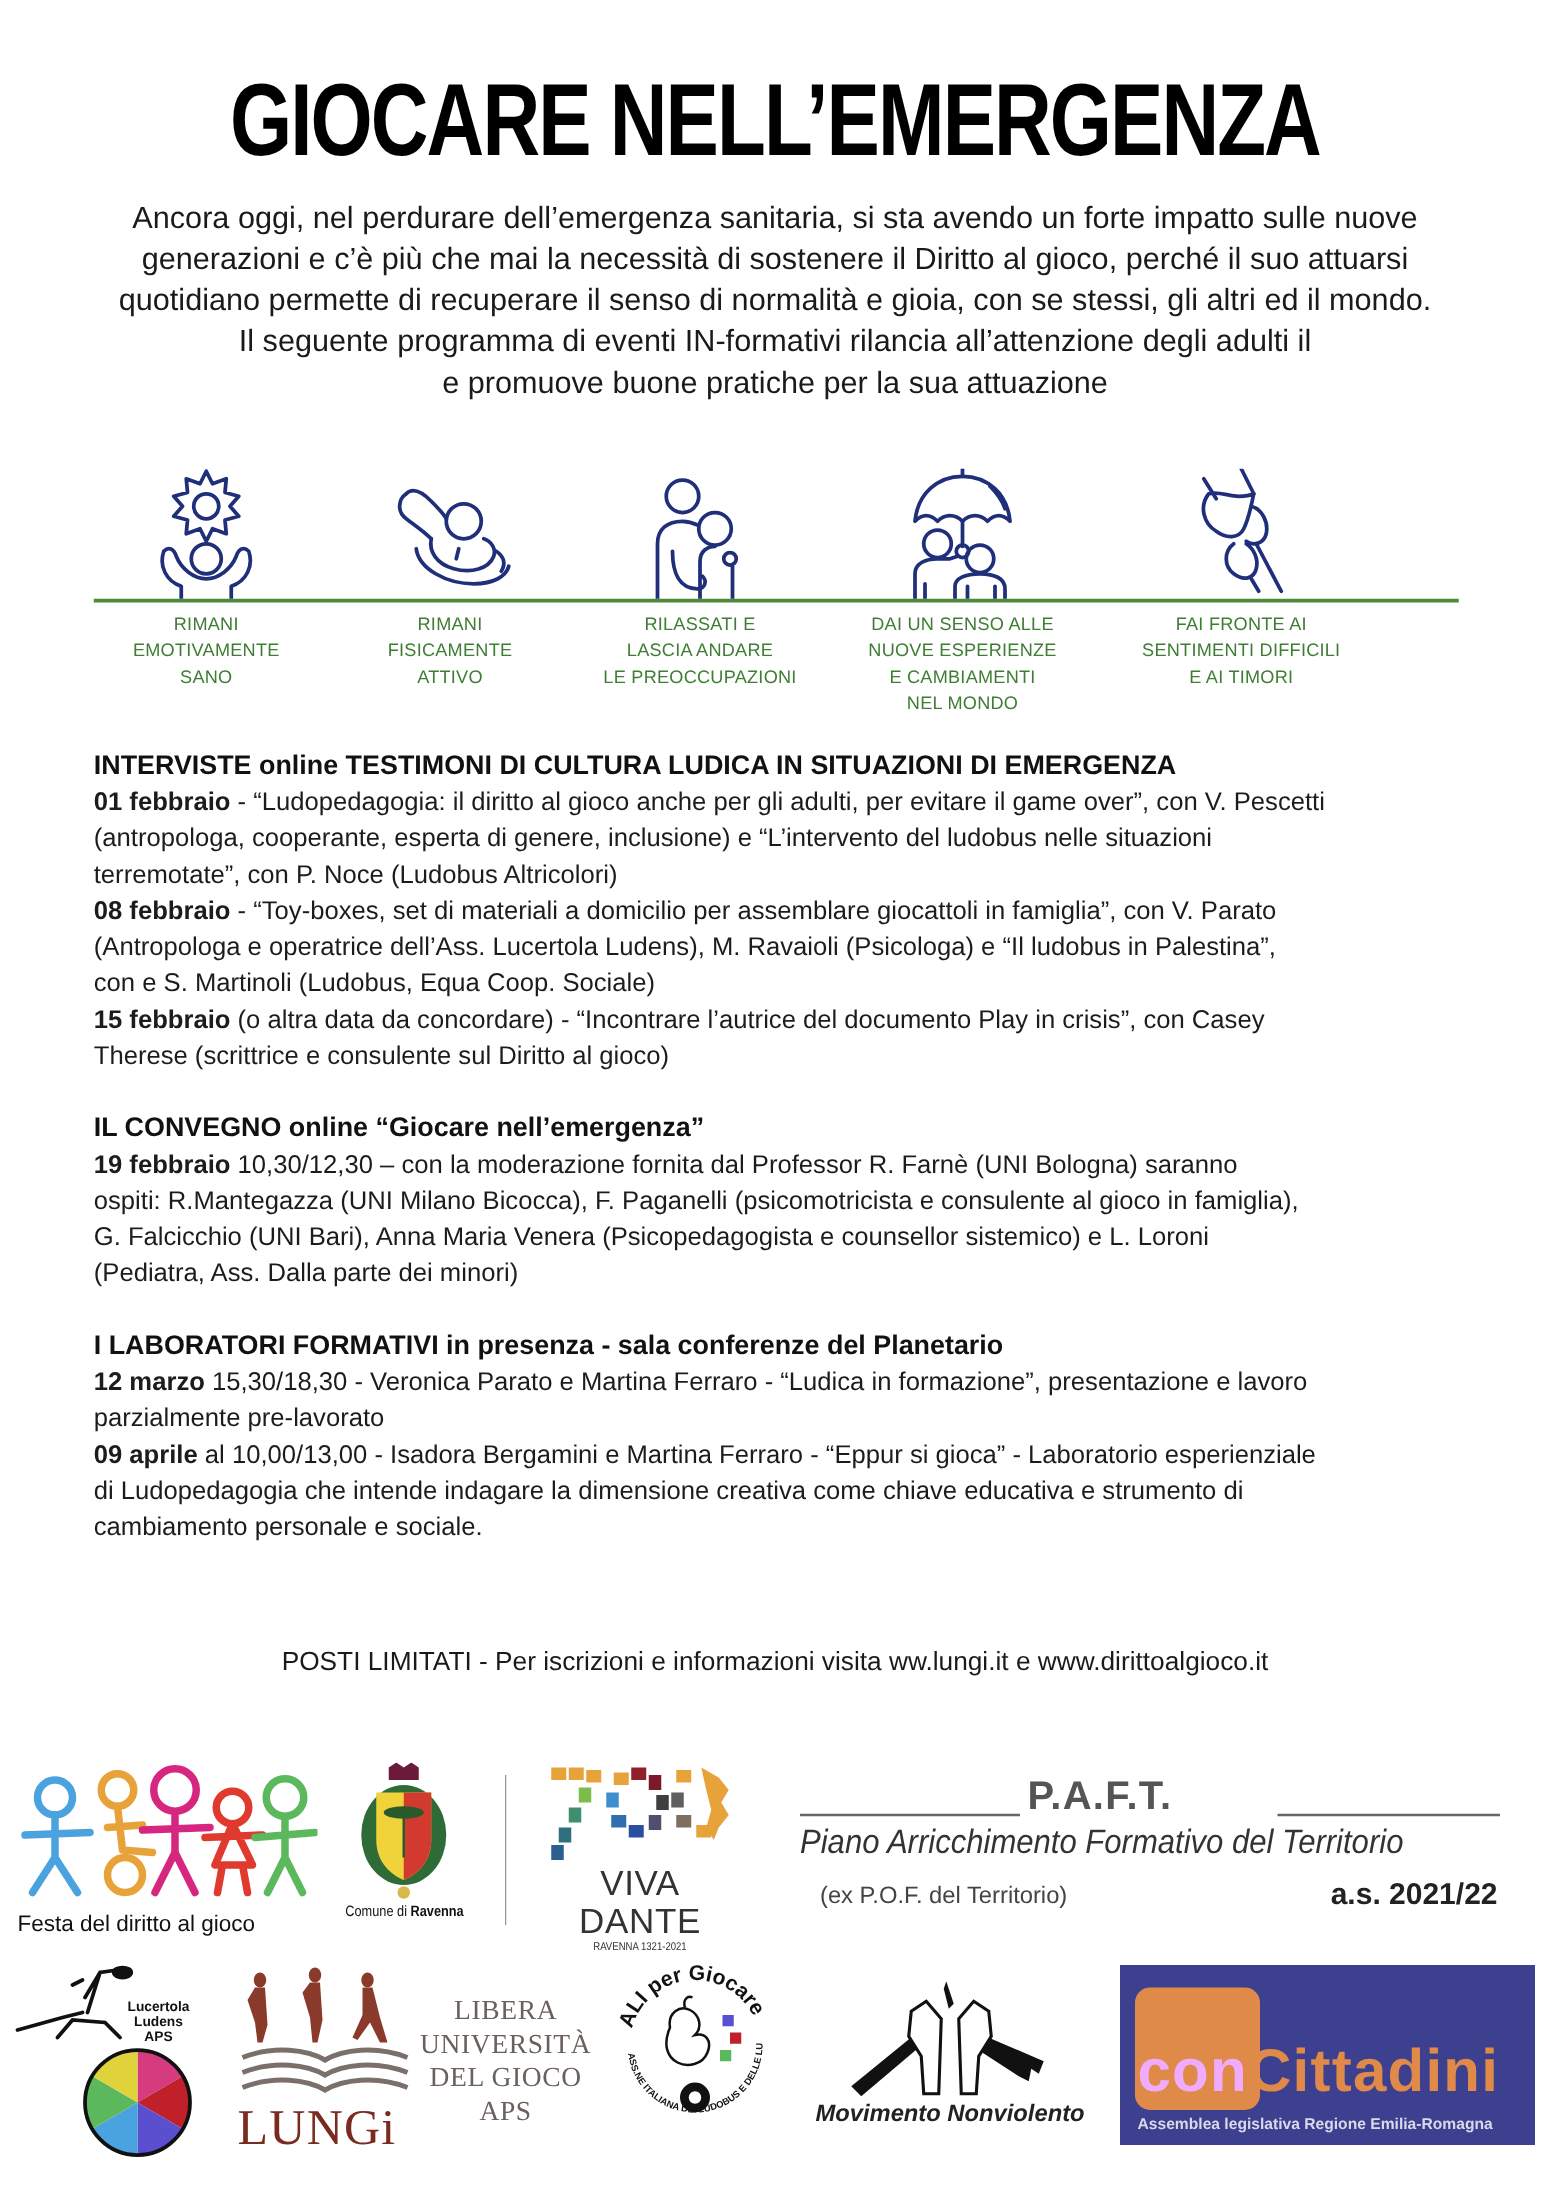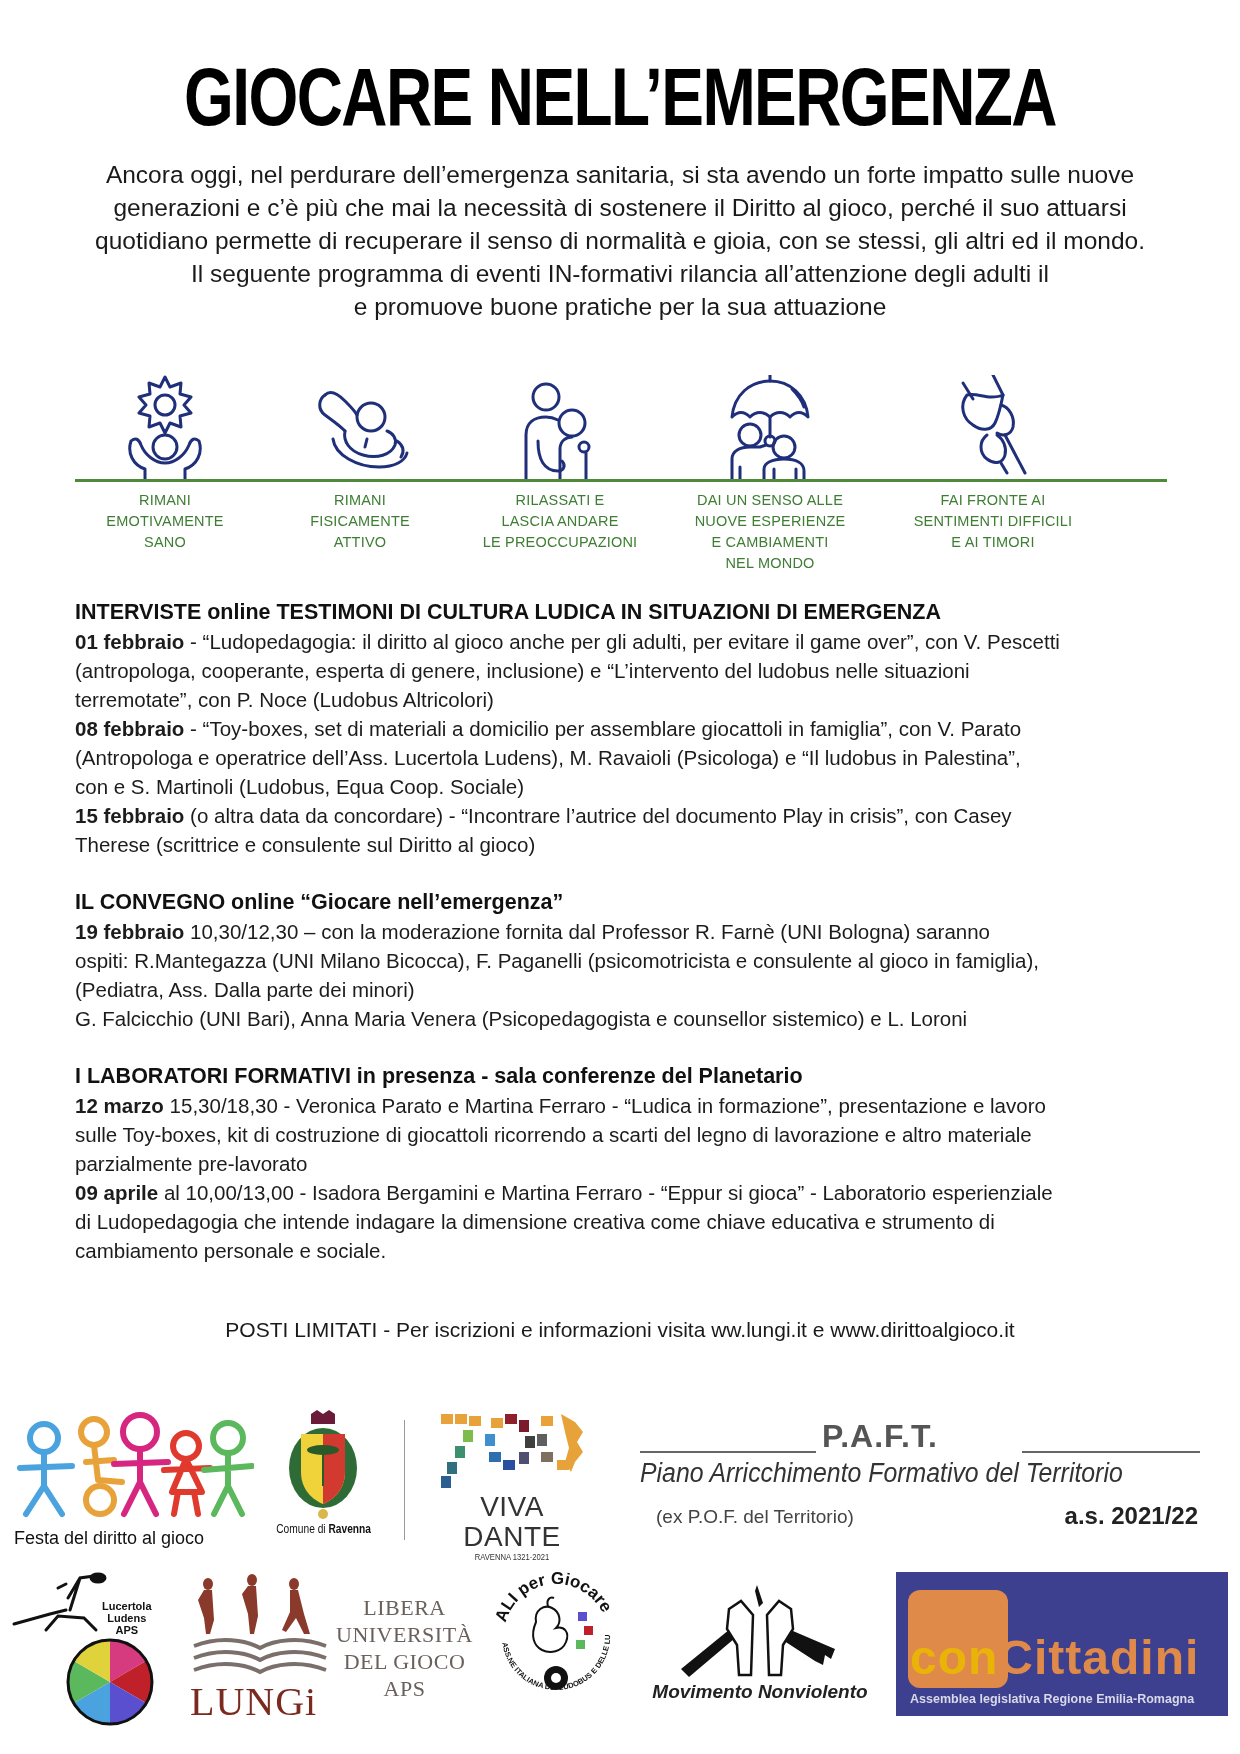--- a/index.html
+++ b/index.html
@@ -160,30 +160,29 @@
     <div class="line"><b>15 febbraio</b><span> (o altra data da concordare) - “Incontrare l’autrice del documento Play in crisis”, con Casey</span></div>
     <div class="line">Therese (scrittrice e consulente sul Diritto al gioco)</div>
   </div>
 
   <div class="gap"></div>
 
   <div class="sec-title">IL CONVEGNO online “Giocare nell’emergenza”</div>
   <div>
     <div class="line"><b>19 febbraio</b><span> 10,30/12,30 –  con la moderazione fornita dal Professor R. Farnè (UNI Bologna) saranno</span></div>
     <div class="line">ospiti: R.Mantegazza (UNI Milano Bicocca), F. Paganelli (psicomotricista e consulente al gioco in famiglia),</div>
+    <div class="line">G. Falcicchio (UNI Bari), Anna Maria Venera (Psicopedagogista e counsellor sistemico) e  L. Loroni</div>
     <div class="line">(Pediatra, Ass. Dalla parte dei minori)</div>
-    <div class="line">G. Falcicchio (UNI Bari), Anna Maria Venera (Psicopedagogista e counsellor sistemico) e  L. Loroni</div>
   </div>
 
   <div class="gap"></div>
 
   <div class="sec-title">I LABORATORI FORMATIVI in presenza - sala conferenze del Planetario</div>
   <div>
     <div class="line"><b>12 marzo</b><span> 15,30/18,30 - Veronica Parato e Martina Ferraro - “Ludica in formazione”, presentazione e lavoro</span></div>
-    <div class="line">sulle Toy-boxes, kit di costruzione di giocattoli ricorrendo a scarti del legno di lavorazione e altro materiale</div>
     <div class="line">parzialmente pre-lavorato</div>
   </div>
   <div>
     <div class="line"><b>09 aprile</b><span> al 10,00/13,00 - Isadora Bergamini e Martina Ferraro - “Eppur si gioca” - Laboratorio esperienziale</span></div>
     <div class="line">di Ludopedagogia che intende indagare la dimensione creativa come chiave educativa e strumento di</div>
     <div class="line">cambiamento personale e sociale.</div>
   </div>
 </div>
 
 <div class="posti">POSTI LIMITATI - Per iscrizioni e informazioni visita ww.lungi.it e www.dirittoalgioco.it</div>
@@ -342,16 +341,16 @@
       <path d="M104,40 L160,64 L156,74 L150,70 L148,80 L140,76 L100,50 Z" fill="#111"></path>
       <path d="M54,24 L66,16 L78,30 L76,90 L64,90 L62,60 L52,44 Z" fill="#fff" stroke="#111" stroke-width="2.5"></path>
       <path d="M116,24 L104,16 L92,30 L94,90 L106,90 L108,60 L118,44 Z" fill="#fff" stroke="#111" stroke-width="2.5"></path>
       <path d="M80,6 L82,0 L88,18 L84,22 Z" fill="#111"></path>
     </svg>
     <div class="lbl" style="font-size:19px; font-style:italic; font-weight:bold; color:#222; white-space:nowrap; margin-top:4px;">Movimento Nonviolento</div>
   </div>
 
   <div class="logo" style="left:896px; top:192px; width:332px; height:144px; background:#3d3f8f;">
     <div style="position:absolute; left:12px; top:18px; width:100px; height:98px; background:#e08a4a; border-radius:12px;"></div>
-    <div class="lbl" style="position:absolute; left:14px; top:60px; font-size:48px; font-weight:bold; line-height:52px; white-space:nowrap; letter-spacing:1px;"><span style="color:#eab308;">con</span><span style="color:#e08a4a;">Cittadini</span></div>
+    <div class="lbl" style="position:absolute; left:14px; top:60px; font-size:48px; font-weight:bold; line-height:52px; white-space:nowrap; letter-spacing:1px;"><span style="color:#f0abfc;">con</span><span style="color:#e08a4a;">Cittadini</span></div>
     <div class="lbl" style="position:absolute; left:14px; top:120px; font-size:12.5px; font-weight:bold; color:#d9d9ea; white-space:nowrap;">Assemblea legislativa Regione Emilia-Romagna</div>
   </div>
 </div>
 
 </body></html>

